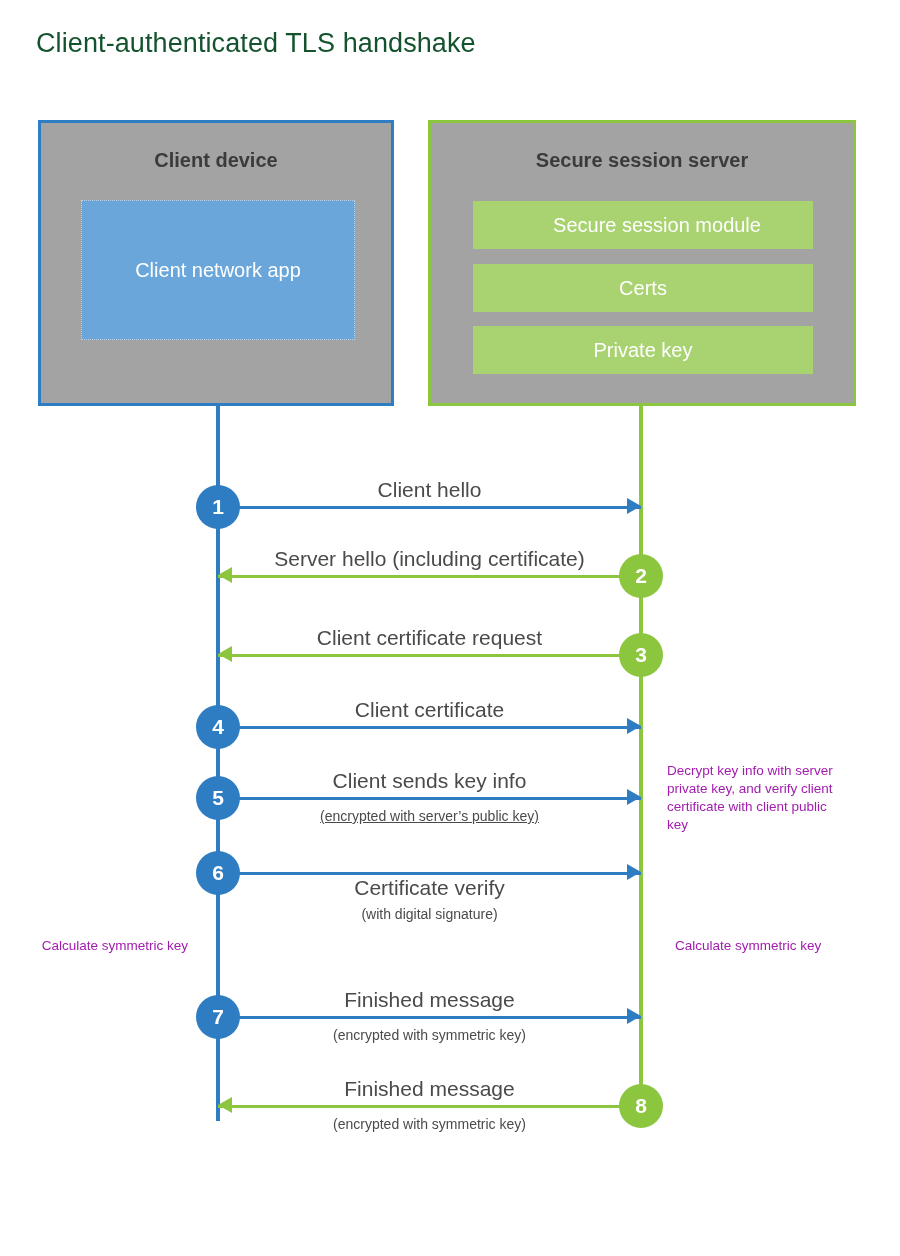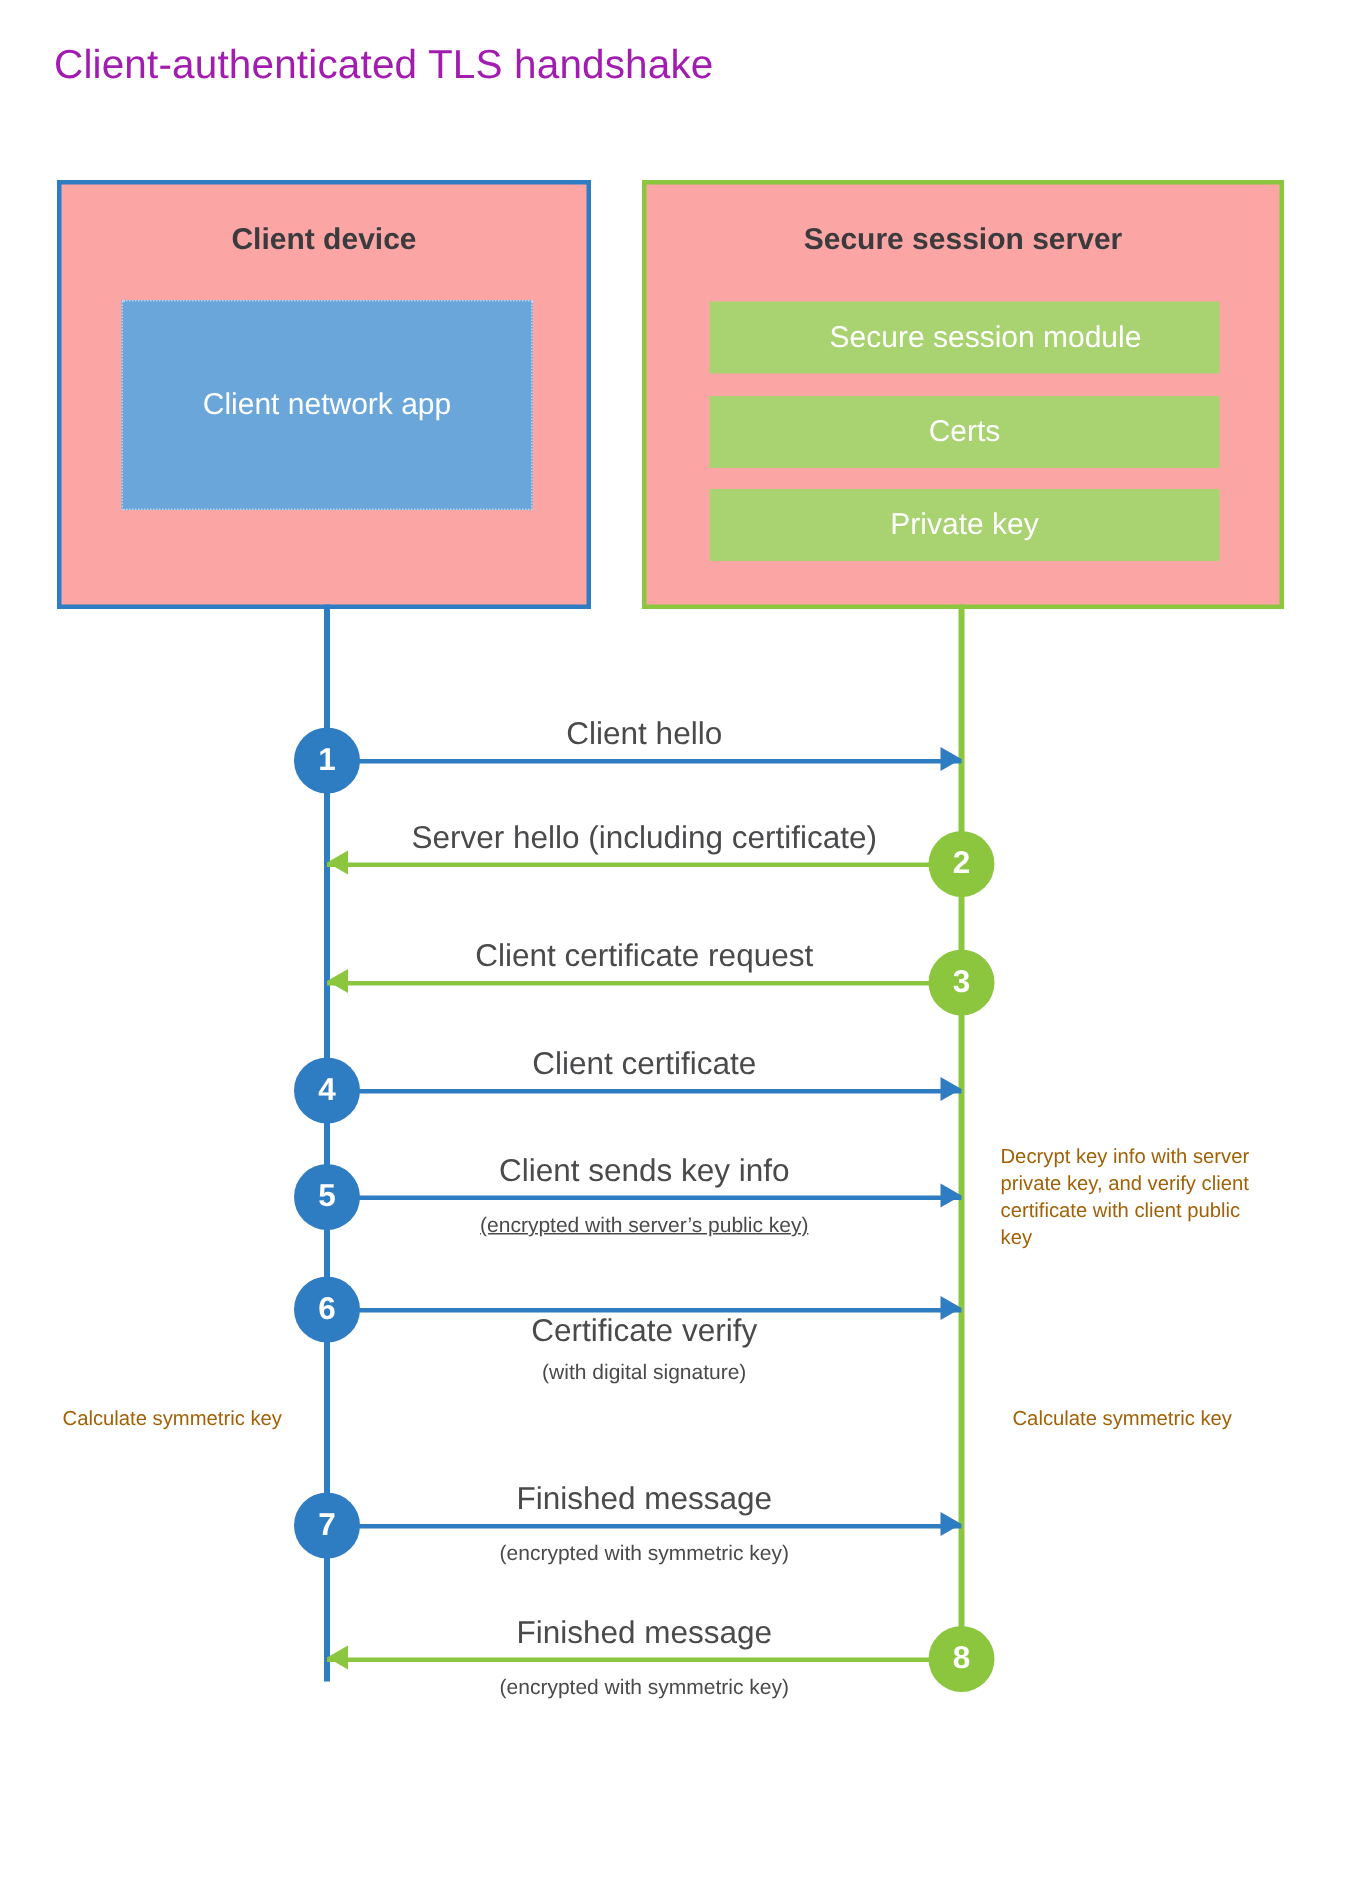--- a/index.html
+++ b/index.html
@@ -20,29 +20,29 @@
     inset: 0;
   }
 
   
   .page-title {
     position: absolute;
     left: 36px;
     top: 28px;
     font-size: 27px;
     font-weight: 400;
-    color: #a21caf;
+    color: #14532d;
     letter-spacing: 0.1px;
     white-space: nowrap;
   }
 
   
   .actor-box {
     position: absolute;
-    background: #fca5a5;
+    background: #a3a3a3;
     box-sizing: border-box;
   }
   .actor-box.client {
     left: 38px;
     top: 120px;
     width: 356px;
     height: 286px;
     border: 3px solid #2e7cc2;
   }
   .actor-box.server {
@@ -157,21 +157,21 @@
     font-size: 14px;
     color: #4a4a4c;
     white-space: nowrap;
   }
 
   
   .annotation {
     position: absolute;
     font-size: 13.5px;
     line-height: 18px;
-    color: #a16207;
+    color: #a21caf;
   }
   .annotation.right-side { text-align: left; }
   .annotation.left-side  { text-align: right; }
 </style>
 </head>
 <body>
 
 <div id="diagram-root">
 
   <div class="page-title">Client-authenticated TLS handshake</div>

